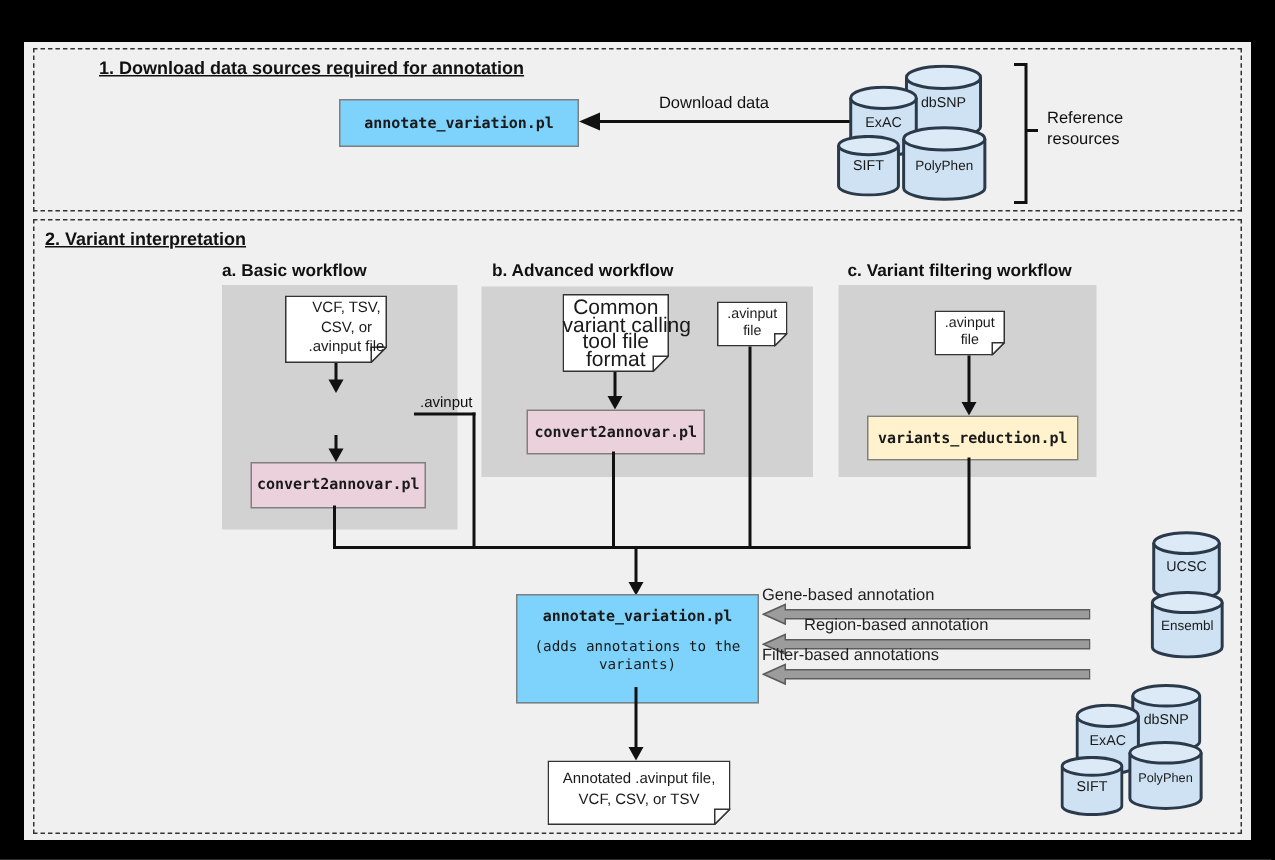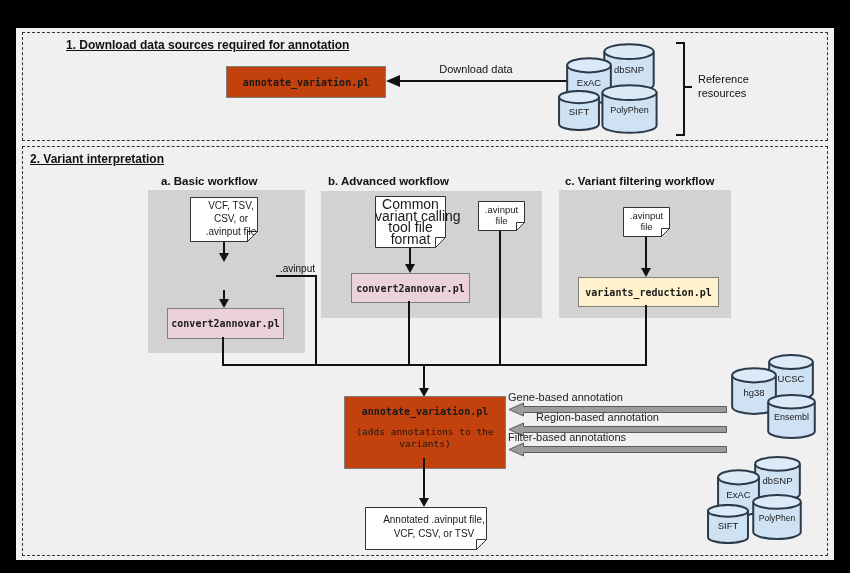--- a/index.html
+++ b/index.html
@@ -8,21 +8,21 @@
   .abs { position:absolute; }
   .content-bg { position:absolute; background:#f0f0f0; }
   .dashed-box { position:absolute; border:1px dashed #333; }
   .sec-title { position:absolute; font-size:12px; font-weight:bold; color:#111;
                text-decoration:underline; white-space:nowrap; }
   .wf-head { position:absolute; font-size:11.5px; font-weight:bold; color:#111; white-space:nowrap; }
   .panel { position:absolute; background:#d2d2d2; }
   .sbox { position:absolute; display:flex; align-items:center; justify-content:center;
           border:1px solid #7f7f7f; font-family:"DejaVu Sans Mono", monospace;
           font-weight:bold; font-size:10px; color:#1a1a1a; text-align:center; white-space:nowrap; }
-  .orange { background:#c2410c; }
+  .orange { background:#7dd3fc; }
   .green  { background:#b6d7a8; }
   .pink   { background:#ead1dc; }
   .yellow { background:#fff2cc; }
   .sbox-big { flex-direction:column; justify-content:flex-start; padding-top:9px; }
   .sbox-note { font-weight:normal; font-size:9.5px; margin-top:9px; line-height:12px; }
   .doc { position:absolute; }
   .doc svg { position:absolute; left:0; top:0; }
   .doc-text { position:absolute; left:0; right:0; top:0; text-align:center; color:#1a1a1a; }
   .doc-text div { white-space:nowrap; }
   .vline { position:absolute; width:2px; background:#111; }
@@ -90,21 +90,21 @@
     <path d="M2,1 H10 V45 H18 M10,45 V93 H2" fill="none" stroke="#111" stroke-width="2"></path>
   </svg>
   <div class="lbl" style="left:698px;top:72px;line-height:14px;">
     <div>Reference</div>
     <div>resources</div>
   </div>
 
   <div class="dashed-box" style="left:22px;top:146px;width:804px;height:408px;"></div>
   <div class="sec-title" style="left:30px;top:152px;">2. Variant interpretation</div>
 
-  <div class="wf-head" style="left:161px;top:175px;">a. Basic workflow</div>
+  <div class="wf-head" style="left:148px;top:175px;">a. Basic workflow</div>
   <div class="panel" style="left:148px;top:190px;width:157px;height:163px;"></div>
 
   <div class="doc" style="left:190px;top:197px;width:82px;height:45px;">
     <svg width="68" height="45">
       <path d="M0.5,0.5 H67.5 V34.5 L57.5,44.5 H0.5 Z" fill="#fff" stroke="#333"></path>
       <path d="M67.5,34.5 L57.5,44.5 V34.5 Z" fill="#fff" stroke="#333"></path>
     </svg>
     <div class="doc-text" style="font-size:10px;line-height:13px;padding-top:2px;">
       <div>VCF, TSV,</div>
       <div>CSV, or</div>
@@ -211,27 +211,20 @@
     <path d="M218.5,4.5 H15.5 V1 L1,7.5 L15.5,14 V10.5 H218.5 Z" fill="#9c9c9c" stroke="#5c5c5c"></path>
   </svg>
 
   <div class="cyl" style="left:768px;top:354px;width:46px;height:47px;">
     <svg viewBox="0 0 60 64" preserveAspectRatio="none">
       <path d="M1.5,11 v42 a28.5,9.5 0 0 0 57,0 v-42" fill="#cfe2f3" stroke="#2b3a4a" stroke-width="2" vector-effect="non-scaling-stroke"></path>
       <ellipse cx="30" cy="11" rx="28.5" ry="9.5" fill="#dce9f6" stroke="#2b3a4a" stroke-width="2" vector-effect="non-scaling-stroke"></ellipse>
     </svg>
     <span class="cyl-label">UCSC</span>
   </div>
-  <div class="cyl" style="left:731px;top:367px;width:46px;height:48px;">
-    <svg viewBox="0 0 60 64" preserveAspectRatio="none">
-      <path d="M1.5,11 v42 a28.5,9.5 0 0 0 57,0 v-42" fill="#cfe2f3" stroke="#2b3a4a" stroke-width="2" vector-effect="non-scaling-stroke"></path>
-      <ellipse cx="30" cy="11" rx="28.5" ry="9.5" fill="#dce9f6" stroke="#2b3a4a" stroke-width="2" vector-effect="non-scaling-stroke"></ellipse>
-    </svg>
-    <span class="cyl-label">hg38</span>
-  </div>
   <div class="cyl" style="left:767px;top:394px;width:49px;height:45px;">
     <svg viewBox="0 0 60 64" preserveAspectRatio="none">
       <path d="M1.5,11 v42 a28.5,9.5 0 0 0 57,0 v-42" fill="#cfe2f3" stroke="#2b3a4a" stroke-width="2" vector-effect="non-scaling-stroke"></path>
       <ellipse cx="30" cy="11" rx="28.5" ry="9.5" fill="#dce9f6" stroke="#2b3a4a" stroke-width="2" vector-effect="non-scaling-stroke"></ellipse>
     </svg>
     <span class="cyl-label" style="font-size:9px;">Ensembl</span>
   </div>
 
   <div class="cyl" style="left:754px;top:456px;width:47px;height:46px;">
     <svg viewBox="0 0 60 64" preserveAspectRatio="none">
@@ -258,21 +251,21 @@
     <svg viewBox="0 0 60 64" preserveAspectRatio="none">
       <path d="M1.5,11 v42 a28.5,9.5 0 0 0 57,0 v-42" fill="#cfe2f3" stroke="#2b3a4a" stroke-width="2" vector-effect="non-scaling-stroke"></path>
       <ellipse cx="30" cy="11" rx="28.5" ry="9.5" fill="#dce9f6" stroke="#2b3a4a" stroke-width="2" vector-effect="non-scaling-stroke"></ellipse>
     </svg>
     <span class="cyl-label">SIFT</span>
   </div>
 
   <div class="vline" style="left:423px;top:458px;height:42px;"></div>
   <div class="ah-down" style="left:419px;top:498px;"></div>
 
-  <div class="doc" style="left:365px;top:507px;width:122px;height:28px;padding-left:16px;">
+  <div class="doc" style="left:365px;top:507px;width:122px;height:28px;">
     <svg width="122" height="43">
       <path d="M0.5,0.5 H121.5 V32.5 L111.5,42.5 H0.5 Z" fill="#fff" stroke="#333"></path>
       <path d="M121.5,32.5 L111.5,42.5 V32.5 Z" fill="#fff" stroke="#333"></path>
     </svg>
     <div class="doc-text" style="font-size:10px;line-height:13.5px;padding-top:6px;">
       <div>Annotated .avinput file,</div>
       <div>VCF, CSV, or TSV</div>
     </div>
   </div>
 </div>

